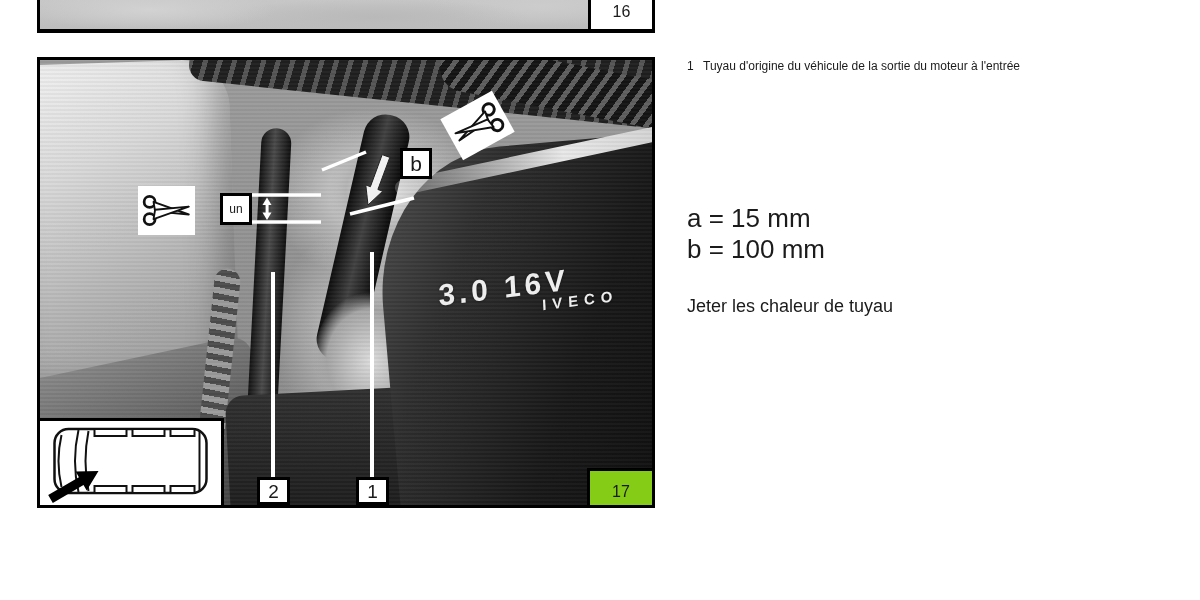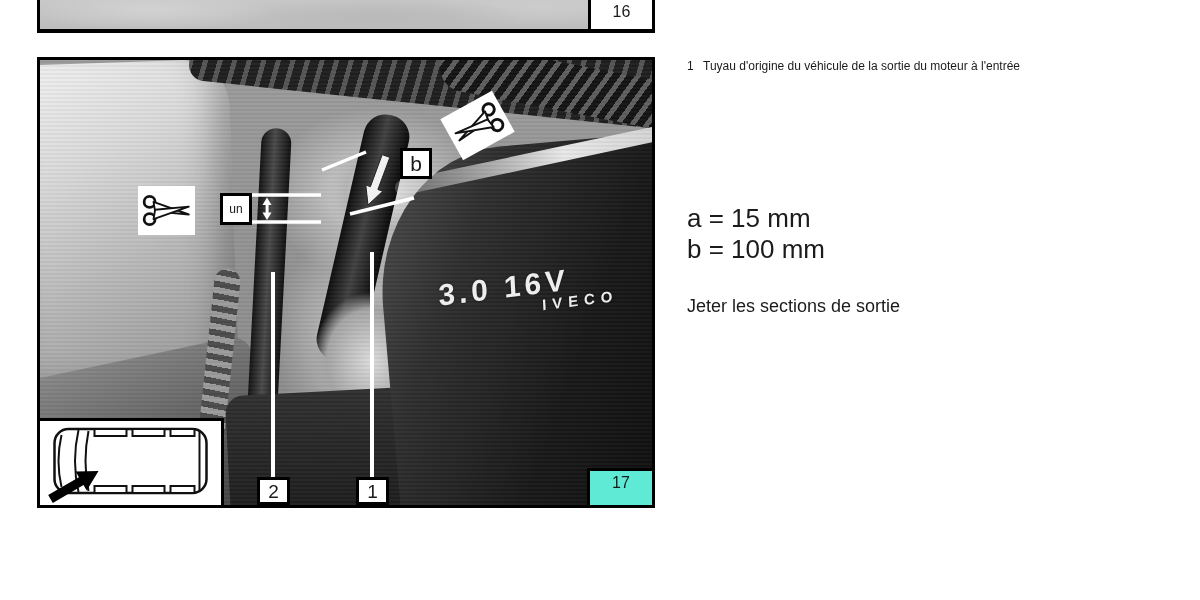--- a/index.html
+++ b/index.html
@@ -79,23 +79,23 @@
   .box-b  { left:360px; top:88px;  width:32px; height:31px; font-size:21px; }
   .box-1  { left:316px; top:417px; width:33px; height:28px; font-size:19px; }
   .box-2  { left:217px; top:417px; width:33px; height:28px; font-size:19px; }
 
   .sc-box { background:#fff; display:flex; align-items:center; justify-content:center; }
   .sc-left  { left:98px;  top:126px; width:57px; height:49px; }
   .sc-right { left:408px; top:42px;  width:59px; height:47px; transform:rotate(-29deg); }
   .sc-right svg { transform:scaleX(-1); }
   .sc-box svg { position:static; width:88%; height:84%; }
 
-  .fig17 { right:0; bottom:0; width:65px; height:37px; background:#5eead4;
+  .fig17 { right:0; bottom:0; width:65px; height:37px; background:#84cc16;
            border-top:3px solid #000; border-left:3px solid #000;
-           display:flex; justify-content:center; font-size:16px; padding-top:3px; }
+           display:flex; justify-content:center; font-size:16px; padding-top:12px; }
 
   .inset { left:0; bottom:0; width:184px; height:87px; background:#fff;
            border-top:3px solid #000; border-right:3px solid #000; }
   .inset svg { position:static; width:100%; height:100%; }
 
   
   .legend { position:absolute; left:687px; top:52px; width:505px; font-size:12px; line-height:29px; }
   .legend .num { display:inline-block; min-width:16px; }
   .legend .cont { padding-left:25px; }
   .dims { position:absolute; left:687px; top:203px; font-size:26px; line-height:31px; }
@@ -212,15 +212,15 @@
     <div>
       <span class="num">1</span><span>Tuyau d'origine du véhicule de la sortie du moteur à l'entrée</span>
     </div>
   </div>
 
   <div class="dims">
     <div>a = 15 mm</div>
     <div>b = 100 mm</div>
   </div>
 
-  <div class="note">Jeter les sections de sortie</div>
+  <div class="note">Jeter les chaleur de tuyau</div>
 
 </div>
 
 </body></html>

